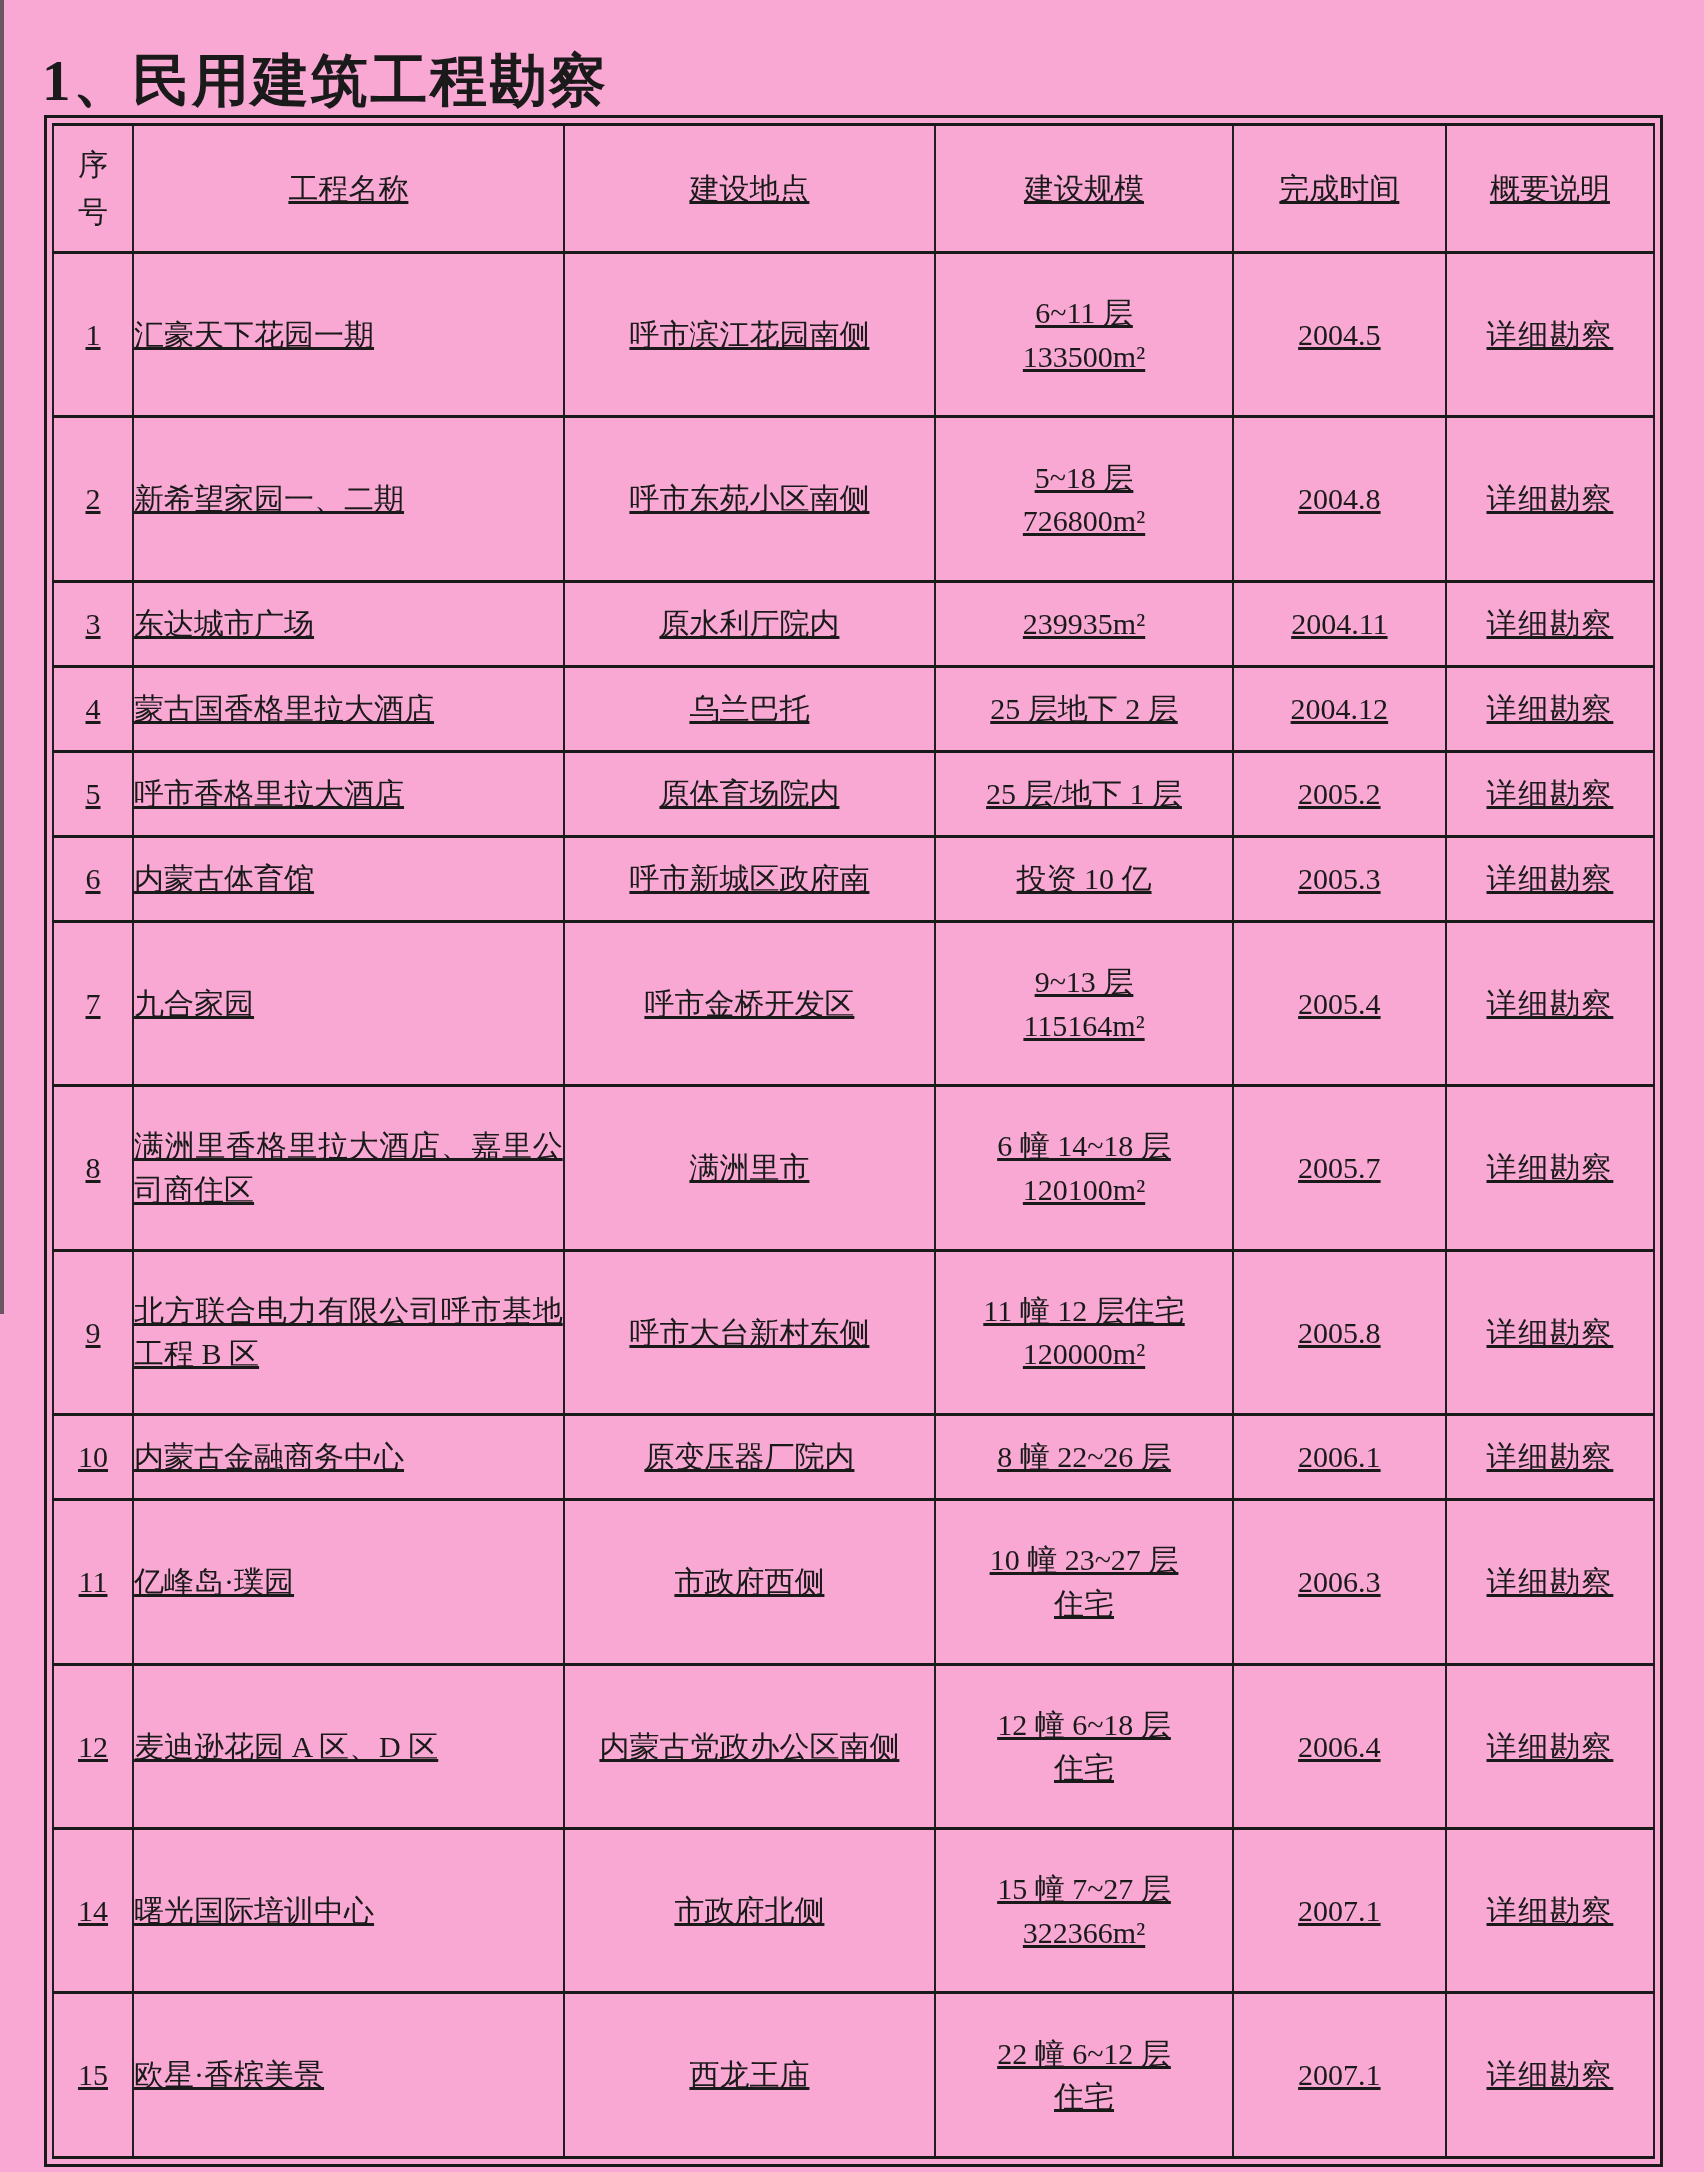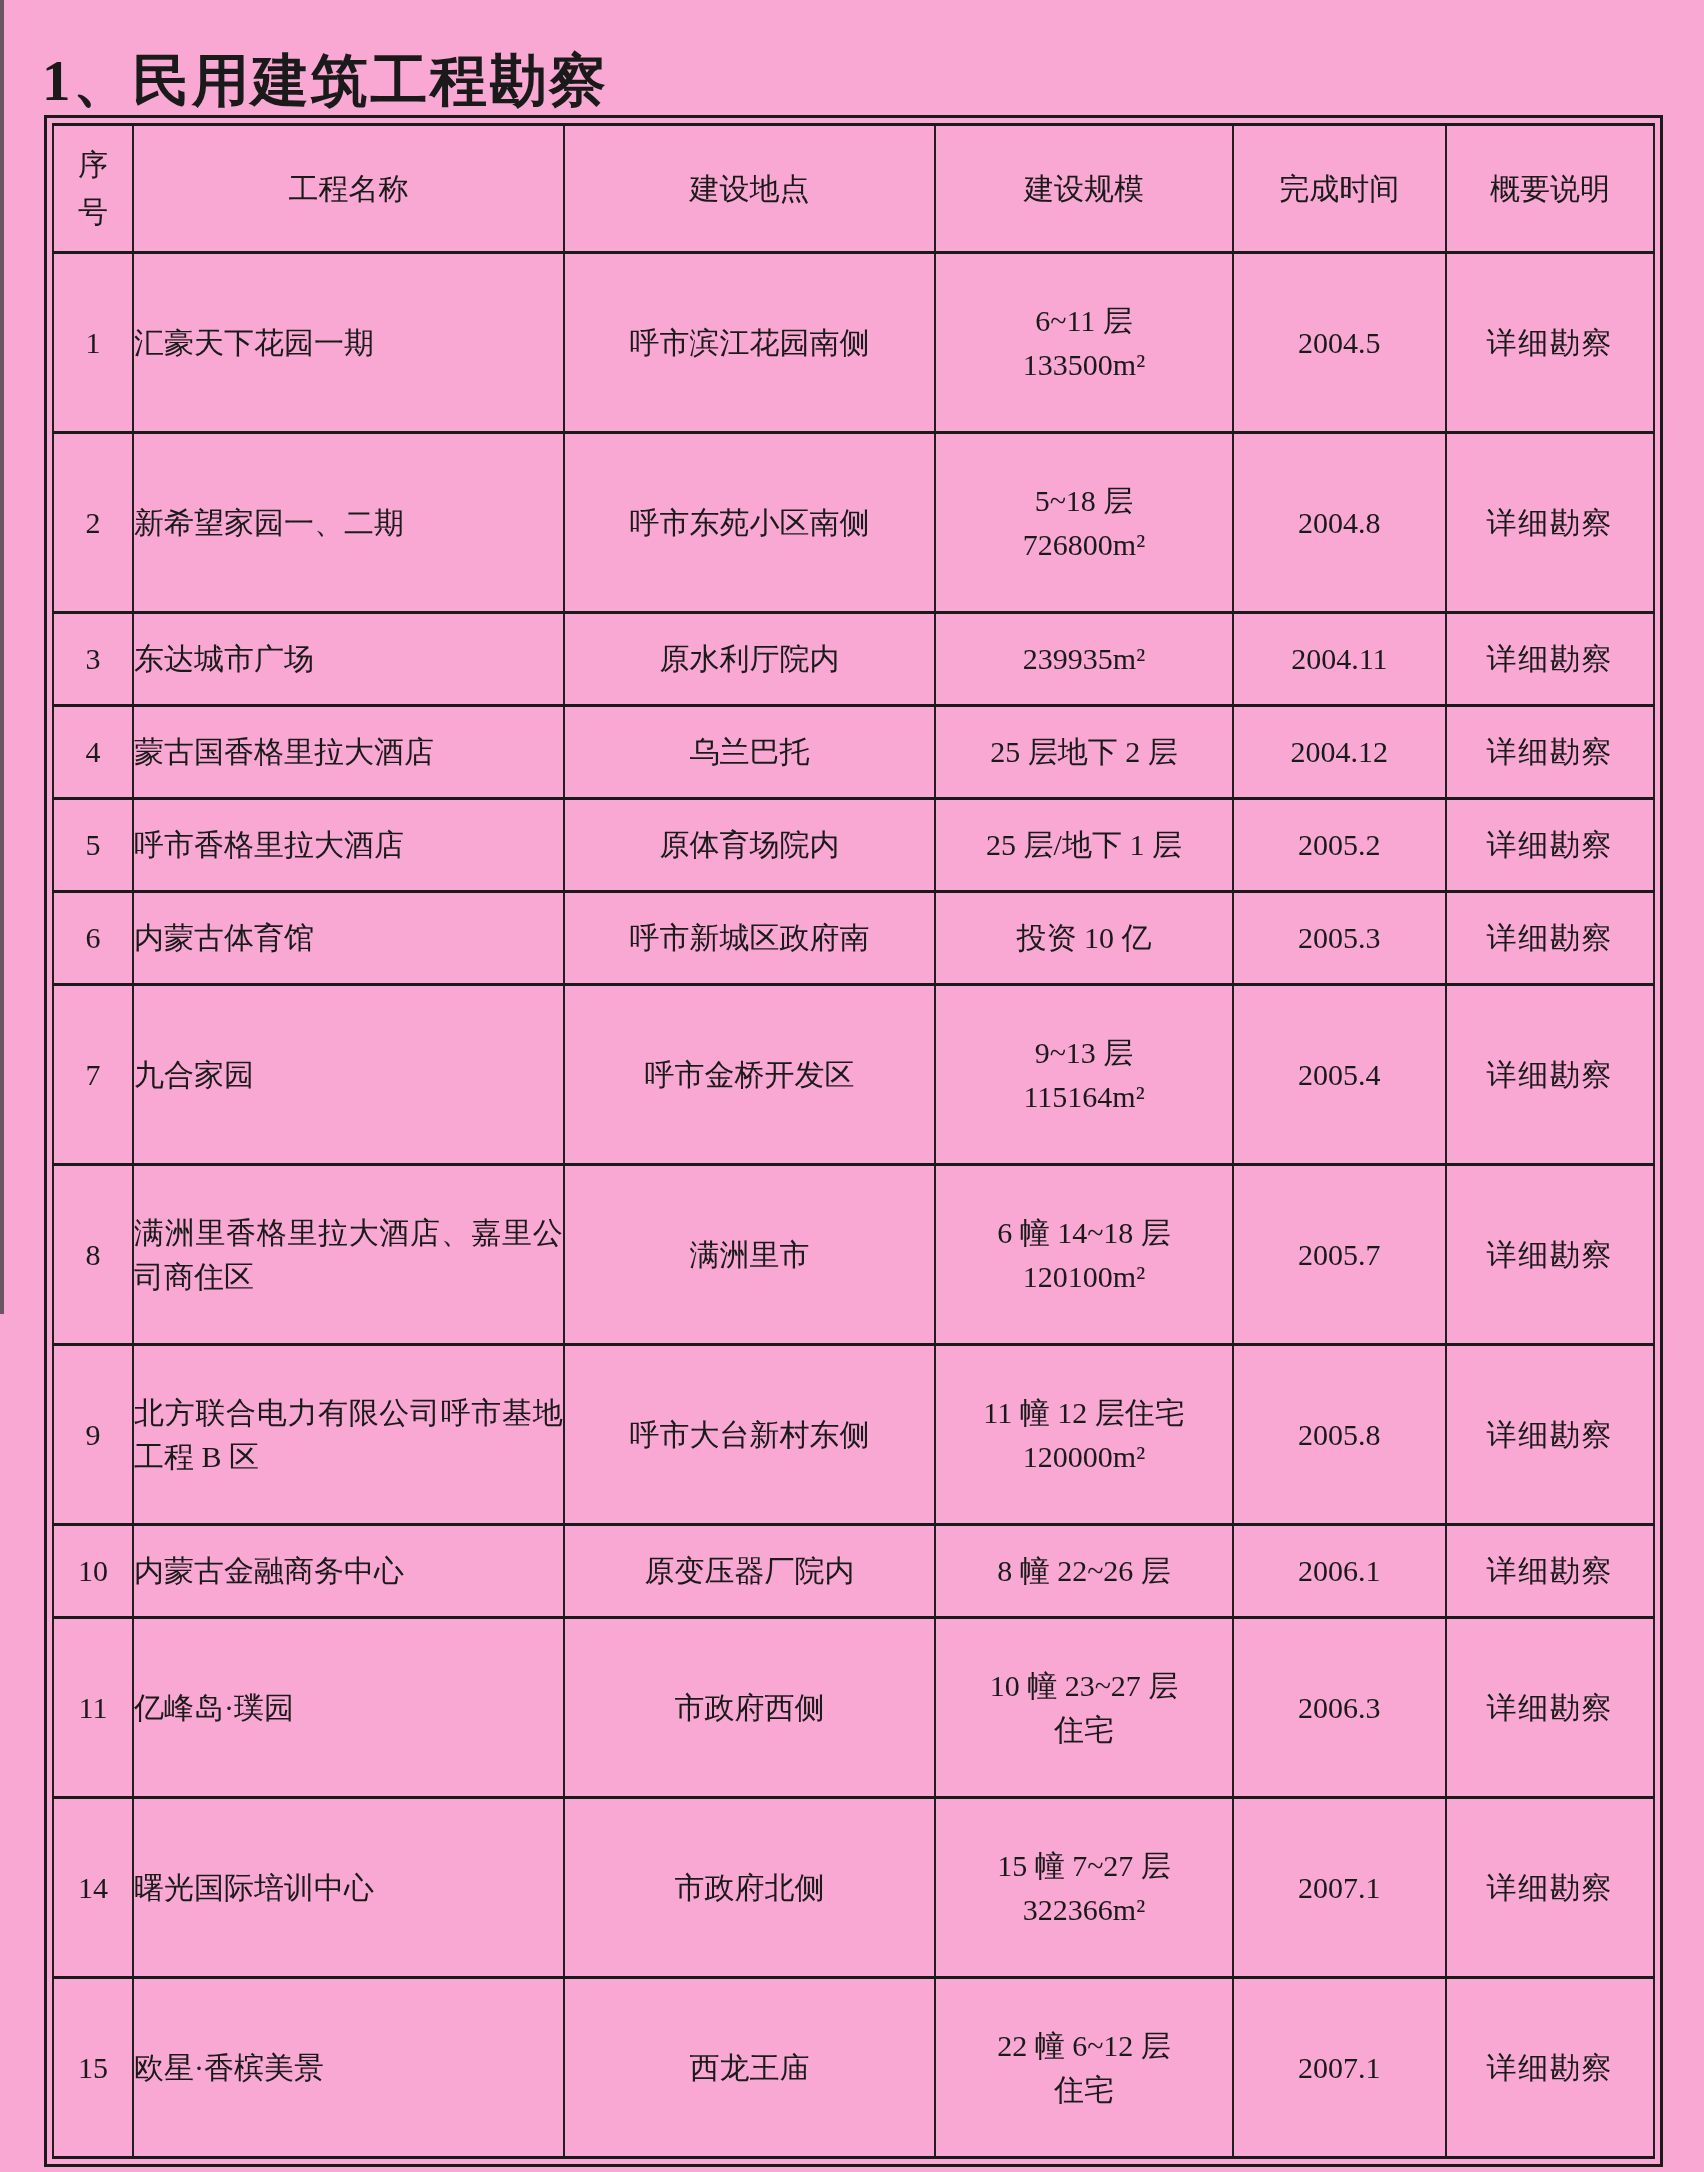--- a/index.html
+++ b/index.html
@@ -34,20 +34,21 @@
     left: 44px; top: 115px;
     width: 1603px; height: 2036px;
     border: 3.4px solid #1a1a1a;
     padding: 5px 5px;
     box-sizing: content-box;
   }
   table.grid {
     width: 100%; height: 100%;
     border-collapse: collapse;
     table-layout: fixed;
+    text-decoration: underline;
   }
   table.grid th, table.grid td {
     border-left: 2.5px solid #1f1f1f;
     border-right: 2.5px solid #1f1f1f;
     border-top: 3.4px solid #1a1a1a;
     border-bottom: 3.4px solid #1a1a1a;
     vertical-align: middle;
     font-size: 30px;
     line-height: 1.45;
     font-weight: normal;
@@ -219,20 +220,31 @@
           <td class="c-name">亿峰岛·璞园</td>
           <td class="c-loc">市政府西侧</td>
           <td class="c-scale">
             <span class="l">10 幢 23~27 层</span>
             <span class="l">住宅</span>
           </td>
           <td class="c-date">2006.3</td>
           <td class="c-note">详细勘察</td>
         </tr>
         <tr>
+          <td class="c-no">12</td>
+          <td class="c-name">麦迪逊花园 A 区、D 区</td>
+          <td class="c-loc">内蒙古党政办公区南侧</td>
+          <td class="c-scale">
+            <span class="l">12 幢 6~18 层</span>
+            <span class="l">住宅</span>
+          </td>
+          <td class="c-date">2006.4</td>
+          <td class="c-note">详细勘察</td>
+        </tr>
+        <tr>
           <td class="c-no">14</td>
           <td class="c-name">曙光国际培训中心</td>
           <td class="c-loc">市政府北侧</td>
           <td class="c-scale">
             <span class="l">15 幢 7~27 层</span>
             <span class="l">322366m²</span>
           </td>
           <td class="c-date">2007.1</td>
           <td class="c-note">详细勘察</td>
         </tr>

